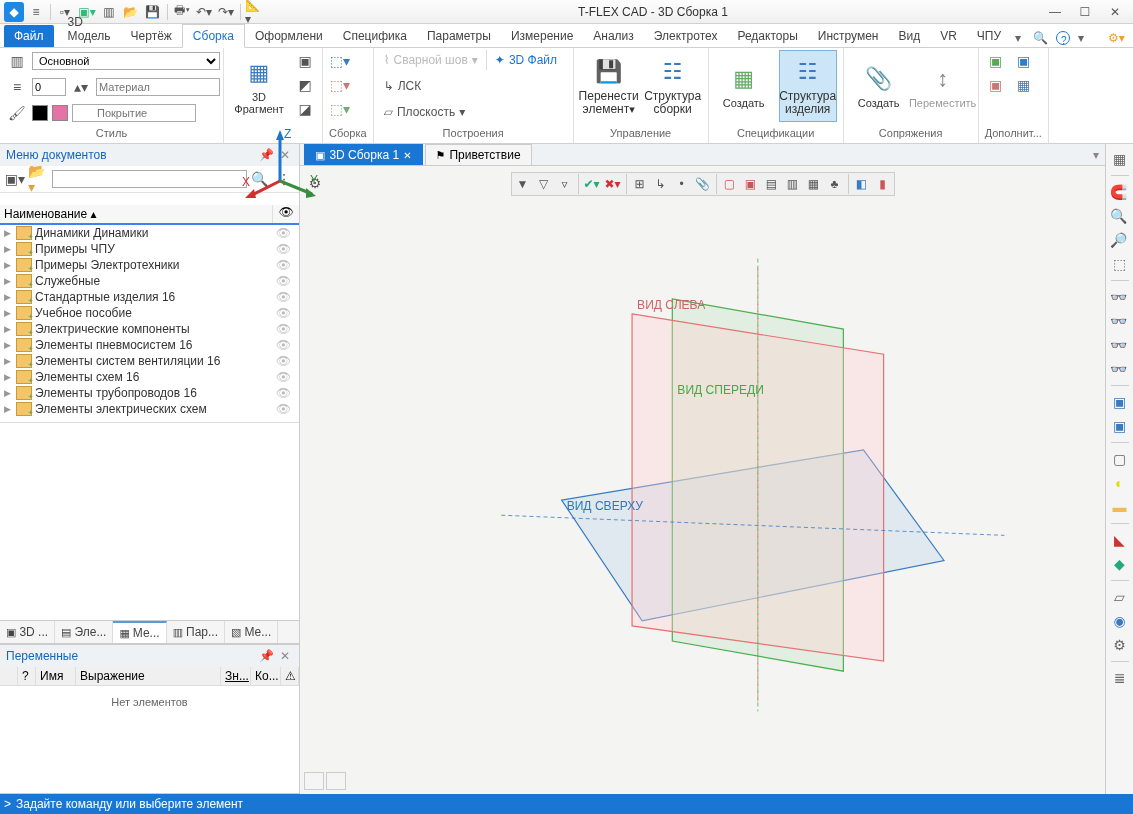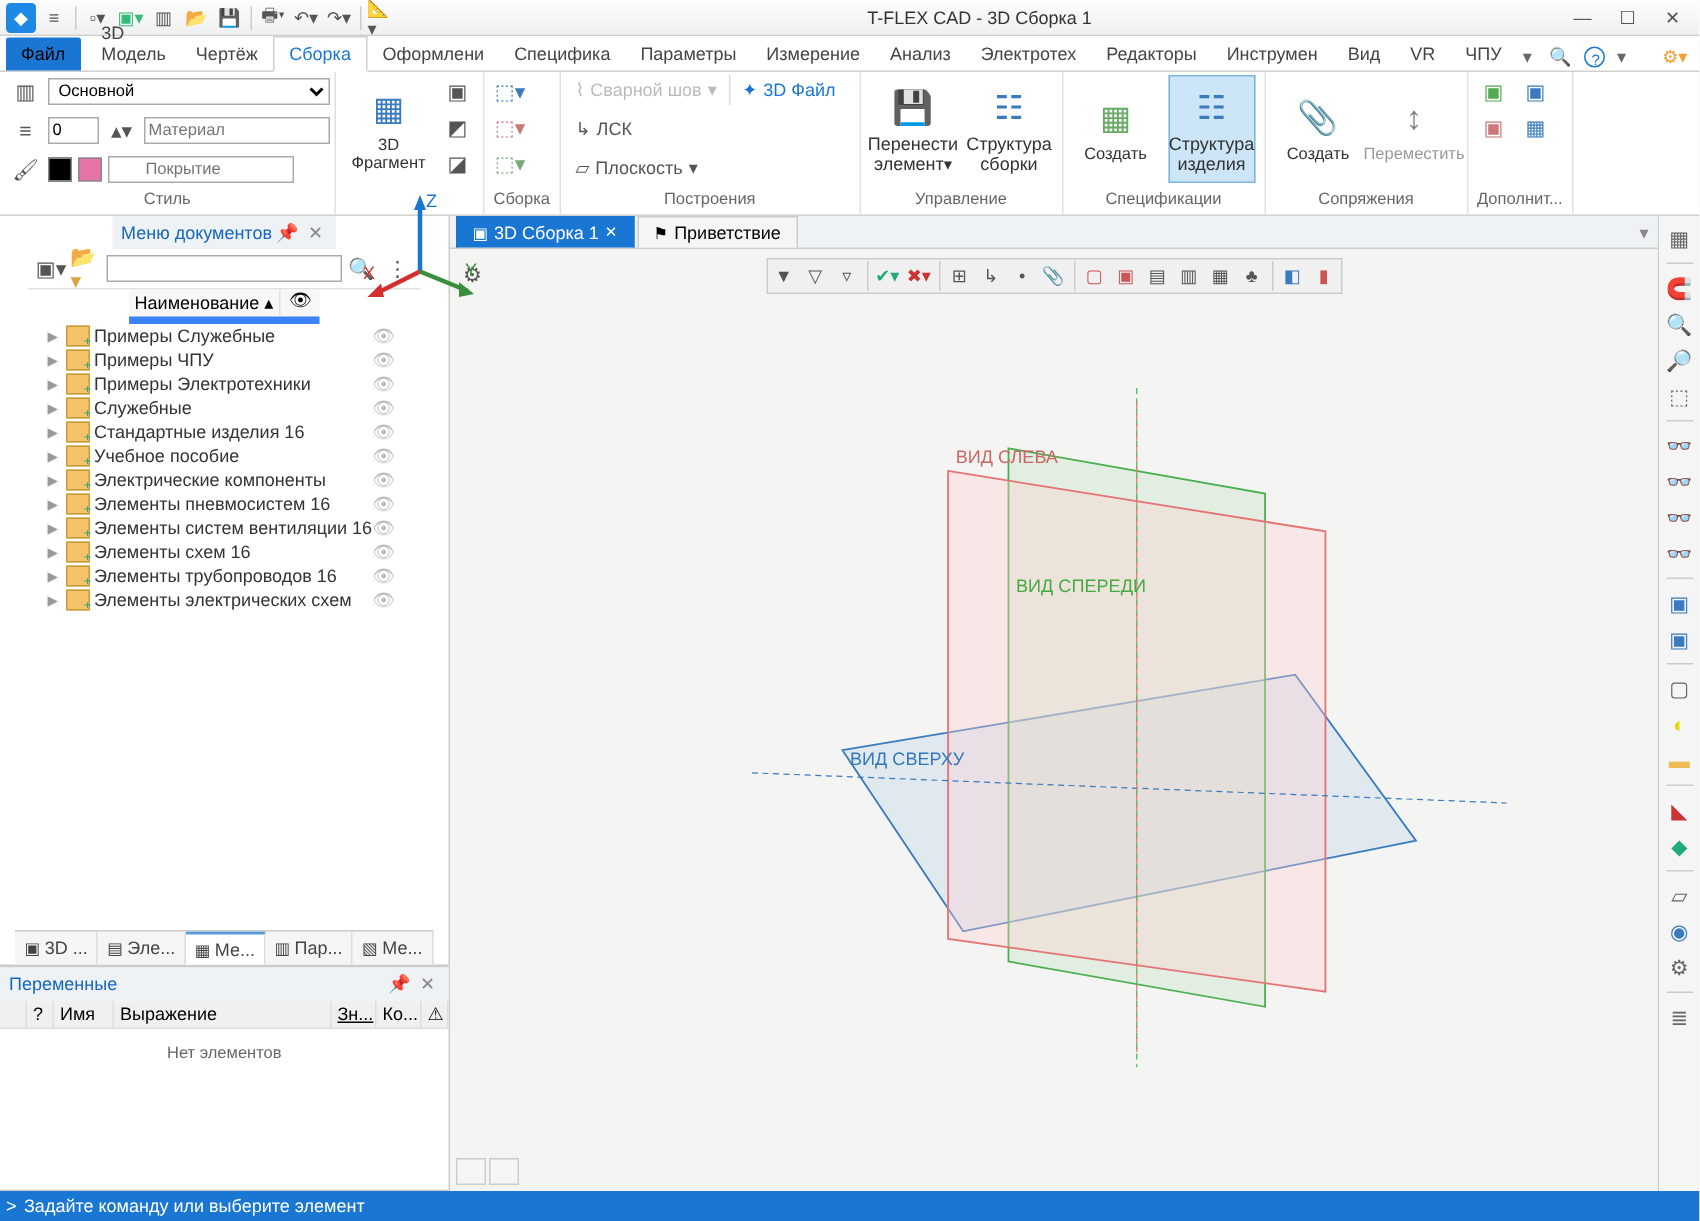--- a/index.html
+++ b/index.html
@@ -10,21 +10,21 @@
 .qat { display: flex; align-items: center; gap: 2px; }
 .qat .qbtn { width: 20px; height: 20px; display:flex; align-items:center; justify-content:center; border-radius:2px; color:#555; }
 .qat .sep { width:1px; height:16px; background:#ccc; margin:0 2px; }
 .title { flex:1; text-align:center; color:#333; font-size:12px; }
 .winbtns { display:flex; gap:2px; }
 .winbtns .wbtn { width:28px; height:20px; display:flex; align-items:center; justify-content:center; color:#555; }
 
 
 .ribbon-tabs { height: 24px; display:flex; align-items:flex-end; padding-left:4px; border-bottom:1px solid #d0d0d0; background:#fff; }
 .ribbon-tabs .tab { padding: 4px 10px; color:#444; cursor:default; }
-.ribbon-tabs .tab.file { background:#1976d2; color:#000000; border-radius:2px 2px 0 0; margin-right:4px; }
+.ribbon-tabs .tab.file { background:#1976d2; color:#ffffff; border-radius:2px 2px 0 0; margin-right:4px; }
 .ribbon-tabs .tab.active { border:1px solid #d0d0d0; border-bottom:1px solid #fff; background:#fff; color:#1976d2; position:relative; top:1px; }
 .ribbon-tabs .spacer { flex:1; }
 .ribbon-tabs .rightctrls { display:flex; align-items:center; gap:4px; padding-right:6px; color:#666; }
 .ribbon-tabs .rightctrls span { padding:2px 4px; }
 
 
 .ribbon { height: 96px; background:#fff; border-bottom:1px solid #d0d0d0; display:flex; }
 .rgroup { border-right:1px solid #e0e0e0; padding:2px 6px; display:flex; flex-direction:column; }
 .rgroup .gbody { flex:1; display:flex; align-items:flex-start; gap:6px; }
 .rgroup .glabel { text-align:center; font-size:11px; color:#666; padding-bottom:2px; }
@@ -44,21 +44,21 @@
 
 
 .main { flex:1; display:flex; min-height:0; }
 .leftcol { width:300px; display:flex; flex-direction:column; border-right:1px solid #ccc; }
 .panel { display:flex; flex-direction:column; border-bottom:1px solid #ccc; }
 .panel-hdr { background:#eef2f5; padding:4px 6px; color:#1565c0; font-size:13px; display:flex; align-items:center; }
 .panel-hdr .pspacer { flex:1; }
 .panel-hdr .pctrl { color:#888; padding:0 3px; }
 .panel-tools { display:flex; align-items:center; gap:2px; padding:2px 4px; border-bottom:1px solid #e0e0e0; }
 .panel-tools input { flex:1; height:18px; border:1px solid #aaa; }
-.col-hdr { display:flex; border-bottom:5px solid #3b82f6; background:#f7f7f7; font-size:11px; }
+.col-hdr { display:flex; border-bottom:2px solid #3b82f6; background:#f7f7f7; font-size:11px;margin-top:12px; }
 .col-hdr .c1 { flex:1; padding:2px 4px; border-right:1px solid #e0e0e0; }
 .col-hdr .c2 { width:26px; text-align:center; }
 .tree { flex:1; overflow:auto; font-size:12px; }
 .tree-row { display:flex; align-items:center; padding:1px 4px; }
 .tree-row .exp { width:12px; color:#999; font-size:9px; }
 .tree-row .ico { width:16px; height:14px; margin-right:3px; background:#f5c36a; border:1px solid #c79a3a; position:relative; }
 .tree-row .ico::before { content:"+"; position:absolute; right:-2px; bottom:-2px; font-size:8px; color:#2a7; }
 .tree-row .txt { flex:1; color:#333; white-space:nowrap; overflow:hidden; text-overflow:ellipsis; }
 .tree-row .eye { color:#bbb; font-size:12px; padding-right:4px; }
 .blank { flex:1; background:#fff; }
@@ -273,21 +273,21 @@
       </div>
     </div>
     <div class="glabel">Дополнит...</div>
   </div>
 </div>
 
 <div class="main">
 
   <div class="leftcol">
 
-    <div class="panel" style="flex:1; min-height:0;align-items:center;">
+    <div class="panel" style="flex:1; min-height:0;">
       <div class="panel-hdr">
         <span>Меню документов</span>
         <span class="pspacer"></span>
         <span class="pctrl">📌</span>
         <span class="pctrl">✕</span>
       </div>
       <div class="panel-tools">
         <span class="smallbtn">▣▾</span>
         <span class="smallbtn" style="color:#d9a441;">📂▾</span>
         <input style="">
@@ -295,21 +295,21 @@
         <span class="smallbtn">⋮</span>
       </div>
       <div class="col-hdr">
         <div class="c1"><span>Наименование</span> ▴</div>
         <div class="c2">👁</div>
       </div>
       <div class="tree" id="doc-tree">
           <div class="tree-row">
             <span class="exp">▶</span>
             <span class="ico"></span>
-            <span class="txt">Примеры Служебные</span>
+            <span class="txt">Динамики Динамики</span>
             <span class="eye">👁</span>
           </div>
           <div class="tree-row">
             <span class="exp">▶</span>
             <span class="ico"></span>
             <span class="txt">Примеры ЧПУ</span>
             <span class="eye">👁</span>
           </div>
           <div class="tree-row">
             <span class="exp">▶</span>

